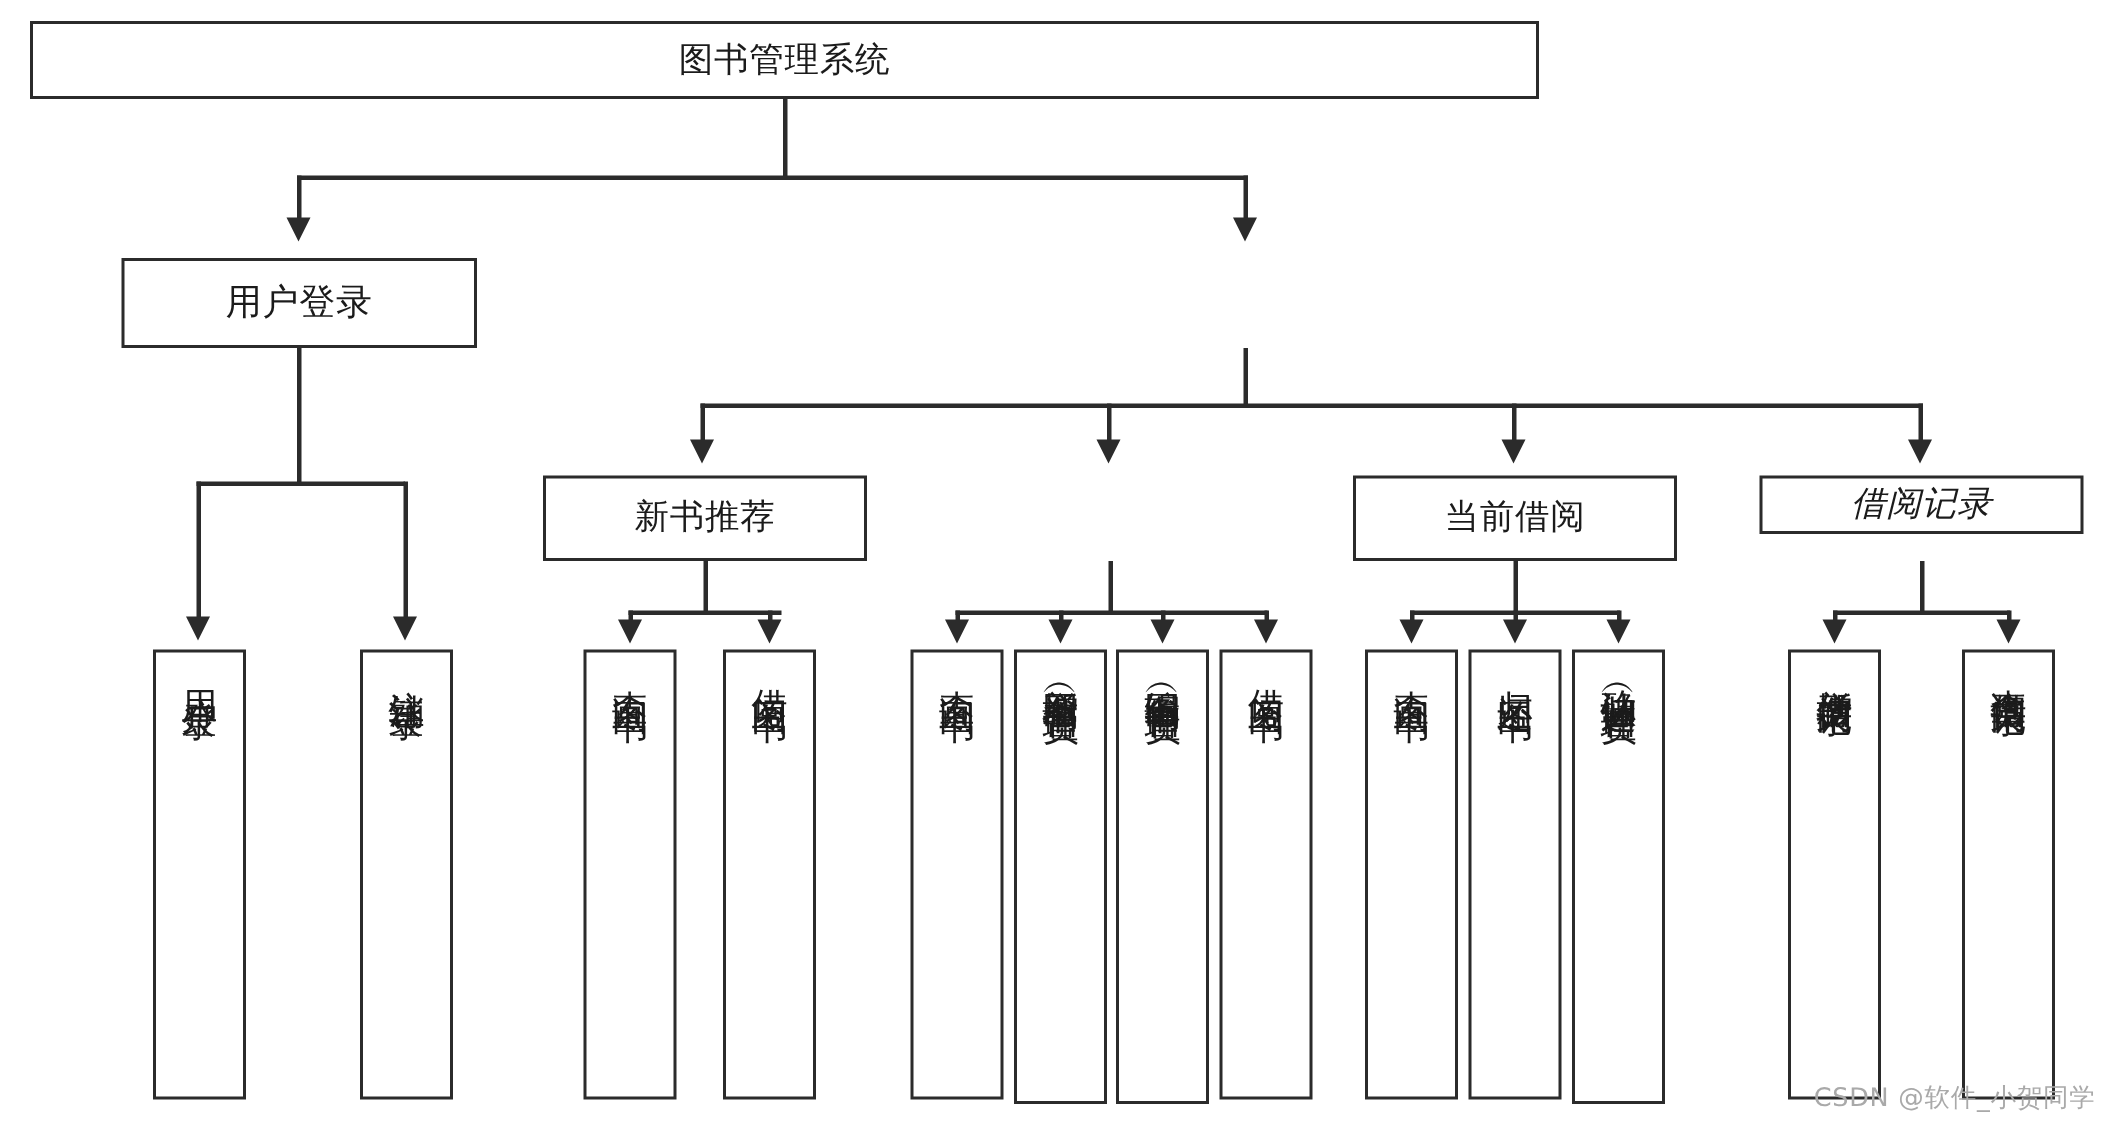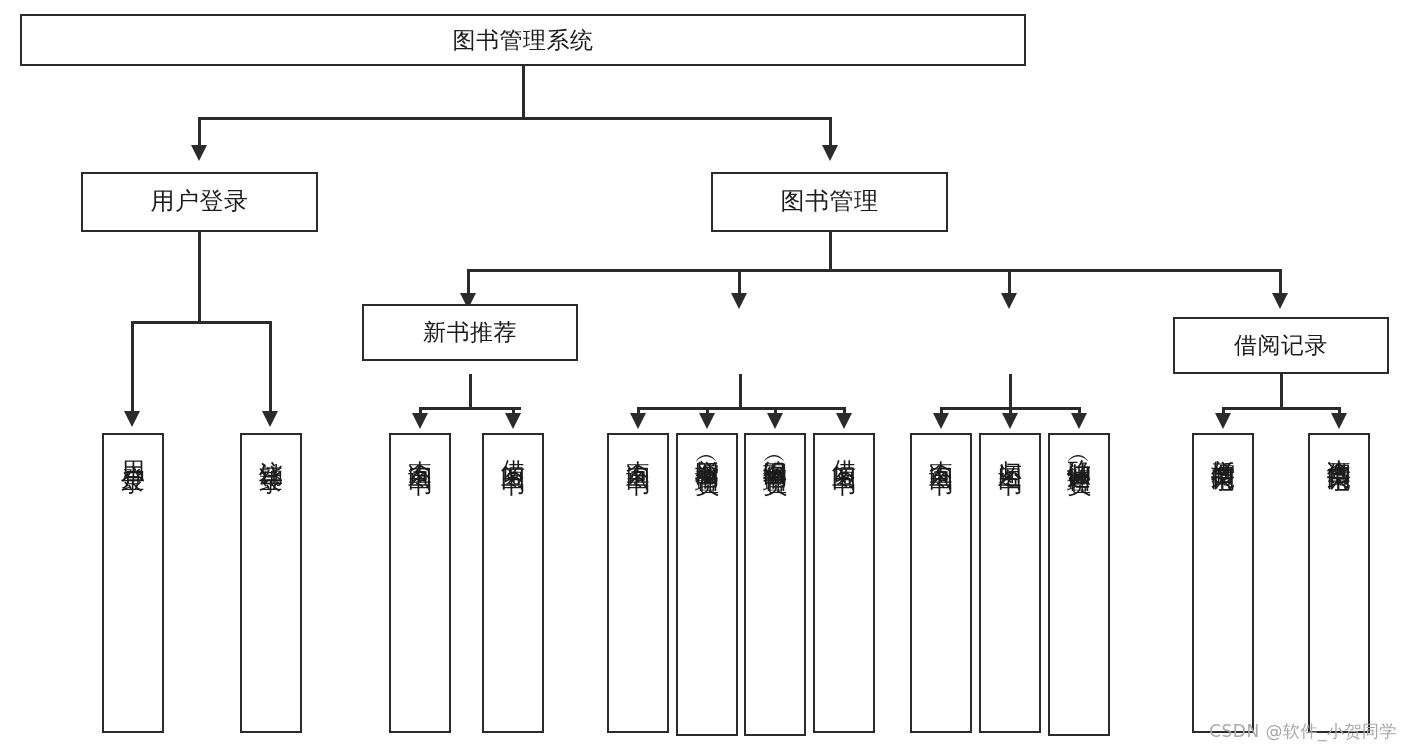--- a/index.html
+++ b/index.html
@@ -110,46 +110,46 @@
 
   <div class="vline" style="left:198px; top:117px; height:30px;"></div>
   <div class="arrow" style="left:191px; top:145px;"></div>
   <div class="vline" style="left:829px; top:117px; height:30px;"></div>
   <div class="arrow" style="left:822px; top:145px;"></div>
 
   <div class="node lvl2" style="left:81px; top:172px; width:237px; height:60px;">
     <span class="label">用户登录</span>
   </div>
 
-  <div class="node lvl2" style="left:711px; top:172px; width:237px; height:60px;">
-    <span class="label">图书管理</span>
-  </div>
 
   <div class="vline" style="left:198px; top:232px; height:91px;"></div>
   <div class="hline" style="left:131px; top:321px; width:139px;"></div>
   <div class="vline" style="left:131px; top:321px; height:92px;"></div>
   <div class="arrow" style="left:124px; top:411px;"></div>
   <div class="vline" style="left:269px; top:321px; height:92px;"></div>
   <div class="arrow" style="left:262px; top:411px;"></div>
 
   <div class="vline" style="left:829px; top:232px; height:39px;"></div>
   <div class="hline" style="left:467px; top:269px; width:815px;"></div>
   <div class="vline" style="left:467px; top:269px; height:26px;"></div>
   <div class="arrow" style="left:460px; top:293px;"></div>
   <div class="vline" style="left:738px; top:269px; height:26px;"></div>
   <div class="arrow" style="left:731px; top:293px;"></div>
   <div class="vline" style="left:1008px; top:269px; height:26px;"></div>
   <div class="arrow" style="left:1001px; top:293px;"></div>
   <div class="vline" style="left:1279px; top:269px; height:26px;"></div>
   <div class="arrow" style="left:1272px; top:293px;"></div>
 
-  <div class="node lvl3" style="left:362px; top:304px; width:216px; height:57px;">
+  <div class="node lvl3" style="left:362px; top:317px; width:216px; height:57px;">
     <span class="label">新书推荐</span>
   </div>
-  <div class="node lvl3" style="left:1173px; top:317px; width:216px; height:57px;">
+  <div class="node lvl3" style="left:902px; top:317px; width:216px; height:57px;">
+    <span class="label">当前借阅</span>
+  </div>
+  <div class="node lvl3" style="left:1173px; top:317px; width:216px; height:39px;font-style:italic;">
     <span class="label">借阅记录</span>
   </div>
 
   <div class="vline" style="left:469px; top:374px; height:35px;"></div>
   <div class="hline" style="left:419px; top:407px; width:102px;"></div>
   <div class="vline" style="left:419px; top:407px; height:8px;"></div>
   <div class="arrow" style="left:412px; top:413px;"></div>
   <div class="vline" style="left:512px; top:407px; height:8px;"></div>
   <div class="arrow" style="left:505px; top:413px;"></div>
 

